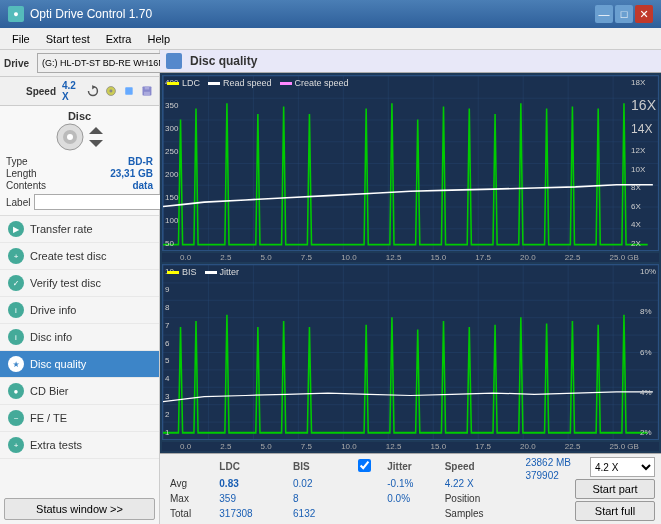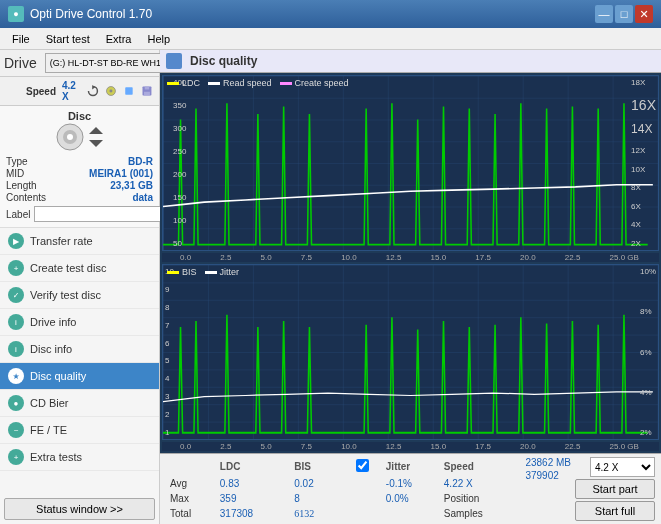--- a/index.html
+++ b/index.html
@@ -84,21 +84,21 @@
   <span class="menu-item">Start test</span>
   <span class="menu-item">Extra</span>
   <span class="menu-item">Help</span>
 </div>
 
 <div class="main-container">
 
   <div class="sidebar">
 
     <div class="drive-row">
-      <span style="font-size:14px;font-weight:normal;color:#333;">Drive</span>
+      <span style="font-size:10px;font-weight:bold;color:#333;">Drive</span>
       <svg width="18" height="18" viewBox="0 0 18 18">
           <rect x="1" y="3" width="16" height="12" rx="1" fill="#888"></rect>
           <rect x="3" y="5" width="12" height="3" rx="0.5" fill="#aaa"></rect>
           <circle cx="13" cy="11" r="1.5" fill="#4a4"></circle>
         </svg>
       <select style="flex:1;height:20px;font-size:9px;border:1px solid #aaa;">
         <option>(G:)  HL-DT-ST BD-RE  WH16NS48 1.D3</option>
       </select>
       <svg width="16" height="16" viewBox="0 0 16 16" style="cursor:pointer;">
           <polygon points="8,3 14,10 2,10" fill="#555"></polygon>
@@ -140,24 +140,20 @@
               <polygon points="9,5 16,12 2,12" fill="#555"></polygon>
               <polygon points="9,25 16,18 2,18" fill="#555"></polygon>
             </svg>
         </div>
       </div>
       <div class="disc-info-row">
         <span class="disc-info-label">Type</span>
         <span class="disc-info-value">BD-R</span>
       </div>
       <div class="disc-info-row">
-        <span class="disc-info-label">MID</span>
-        <span class="disc-info-value">MEIRA1 (001)</span>
-      </div>
-      <div class="disc-info-row">
         <span class="disc-info-label">Length</span>
         <span class="disc-info-value">23,31 GB</span>
       </div>
       <div class="disc-info-row">
         <span class="disc-info-label">Contents</span>
         <span class="disc-info-value">data</span>
       </div>
       <div class="disc-label-row">
         <span class="disc-info-label">Label</span>
         <input class="disc-label-input" type="text" value="" style="">
@@ -256,21 +252,21 @@
           <span style="font-size:14px;color:#ccc;">16X</span>
           <span style="font-size:12px;color:#ccc;">14X</span>
           <span style="font-size:8px;color:#ccc;">12X</span>
           <span style="font-size:8px;color:#ccc;">10X</span>
           <span style="font-size:8px;color:#ccc;">8X</span>
           <span style="font-size:8px;color:#ccc;">6X</span>
           <span style="font-size:8px;color:#ccc;">4X</span>
           <span style="font-size:8px;color:#ccc;">2X</span>
         </div>
 
-        <div style="position:absolute;left:2px;top:0;bottom:0;display:flex;flex-direction:column;justify-content:space-between;padding:2px 8px;">
+        <div style="position:absolute;left:2px;top:0;bottom:0;display:flex;flex-direction:column;justify-content:space-between;padding:2px 0;">
           <span style="font-size:8px;color:#ccc;">400</span>
           <span style="font-size:8px;color:#ccc;">350</span>
           <span style="font-size:8px;color:#ccc;">300</span>
           <span style="font-size:8px;color:#ccc;">250</span>
           <span style="font-size:8px;color:#ccc;">200</span>
           <span style="font-size:8px;color:#ccc;">150</span>
           <span style="font-size:8px;color:#ccc;">100</span>
           <span style="font-size:8px;color:#ccc;">50</span>
         </div>
       </div>
@@ -360,40 +356,40 @@
           <td style="padding:1px 4px;color:#555;font-weight:bold;"></td>
           <td style="padding:1px 6px;color:#555;font-weight:bold;">LDC</td>
           <td style="padding:1px 6px;color:#555;font-weight:bold;">BIS</td>
           <td style="padding:1px 4px;"></td>
           <td style="padding:1px 2px;"><input type="checkbox" checked="" style="margin: 0px;"></td>
           <td style="padding:1px 4px;color:#555;font-weight:bold;">Jitter</td>
           <td style="padding:1px 6px;color:#555;font-weight:bold;">Speed</td>
         </tr>
         <tr>
           <td style="padding:1px 4px;color:#333;">Avg</td>
-          <td style="padding:1px 6px;color:#1a5fb4;">0.83</td>
+          <td style="padding:1px 6px;color:#1a5fb4;font-weight:bold;">0.83</td>
           <td style="padding:1px 6px;color:#1a5fb4;">0.02</td>
           <td></td>
           <td></td>
           <td style="padding:1px 4px;color:#1a5fb4;">-0.1%</td>
           <td style="padding:1px 6px;color:#1a5fb4;">4.22 X</td>
         </tr>
         <tr>
           <td style="padding:1px 4px;color:#333;">Max</td>
           <td style="padding:1px 6px;color:#1a5fb4;">359</td>
           <td style="padding:1px 6px;color:#1a5fb4;">8</td>
           <td></td>
           <td></td>
           <td style="padding:1px 4px;color:#1a5fb4;">0.0%</td>
           <td style="padding:1px 6px;color:#333;">Position</td>
         </tr>
         <tr>
           <td style="padding:1px 4px;color:#333;">Total</td>
           <td style="padding:1px 6px;color:#1a5fb4;">317308</td>
-          <td style="padding:1px 6px;color:#1a5fb4;font-family:Liberation Serif, serif;">6132</td>
+          <td style="padding:1px 6px;color:#1a5fb4;">6132</td>
           <td></td>
           <td></td>
           <td></td>
           <td style="padding:1px 6px;color:#333;margin-left:10px;">Samples</td>
         </tr>
       </tbody>
         </table>
 
       <div style="display:flex;flex-direction:column;gap:2px;align-items:flex-start;">
         <div style="font-size:10px;color:#1a5fb4;">23862 MB</div>

